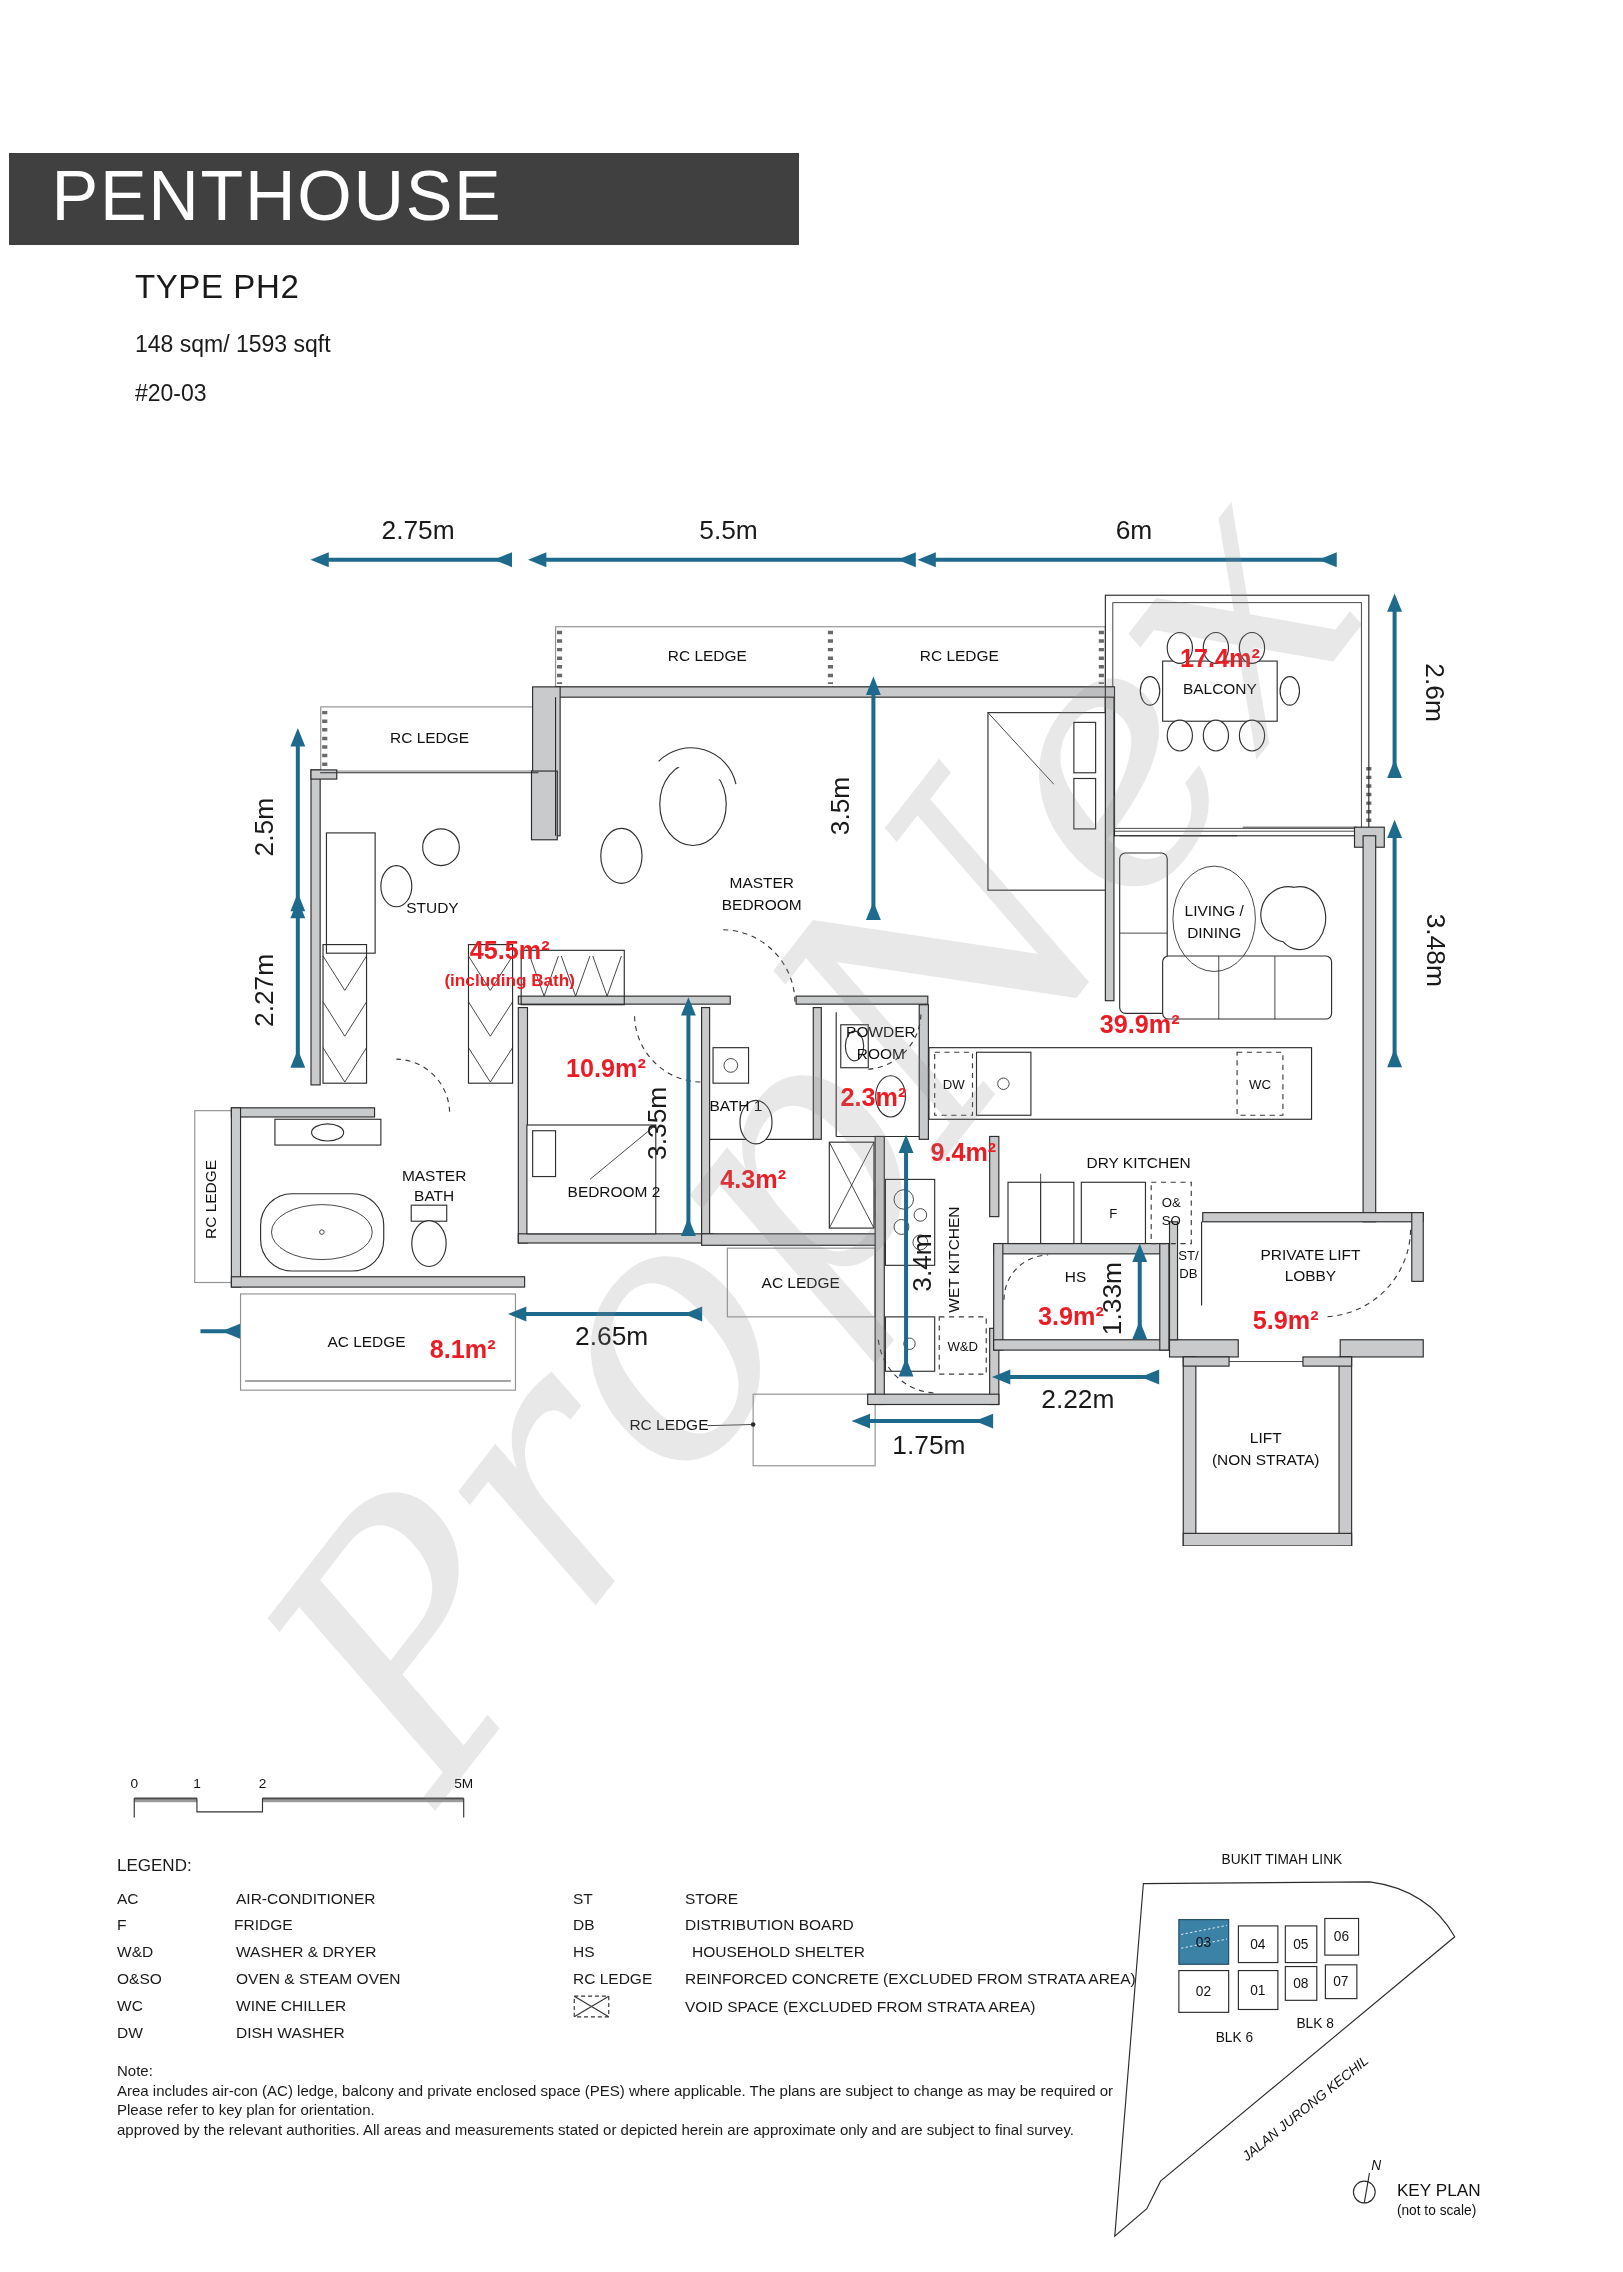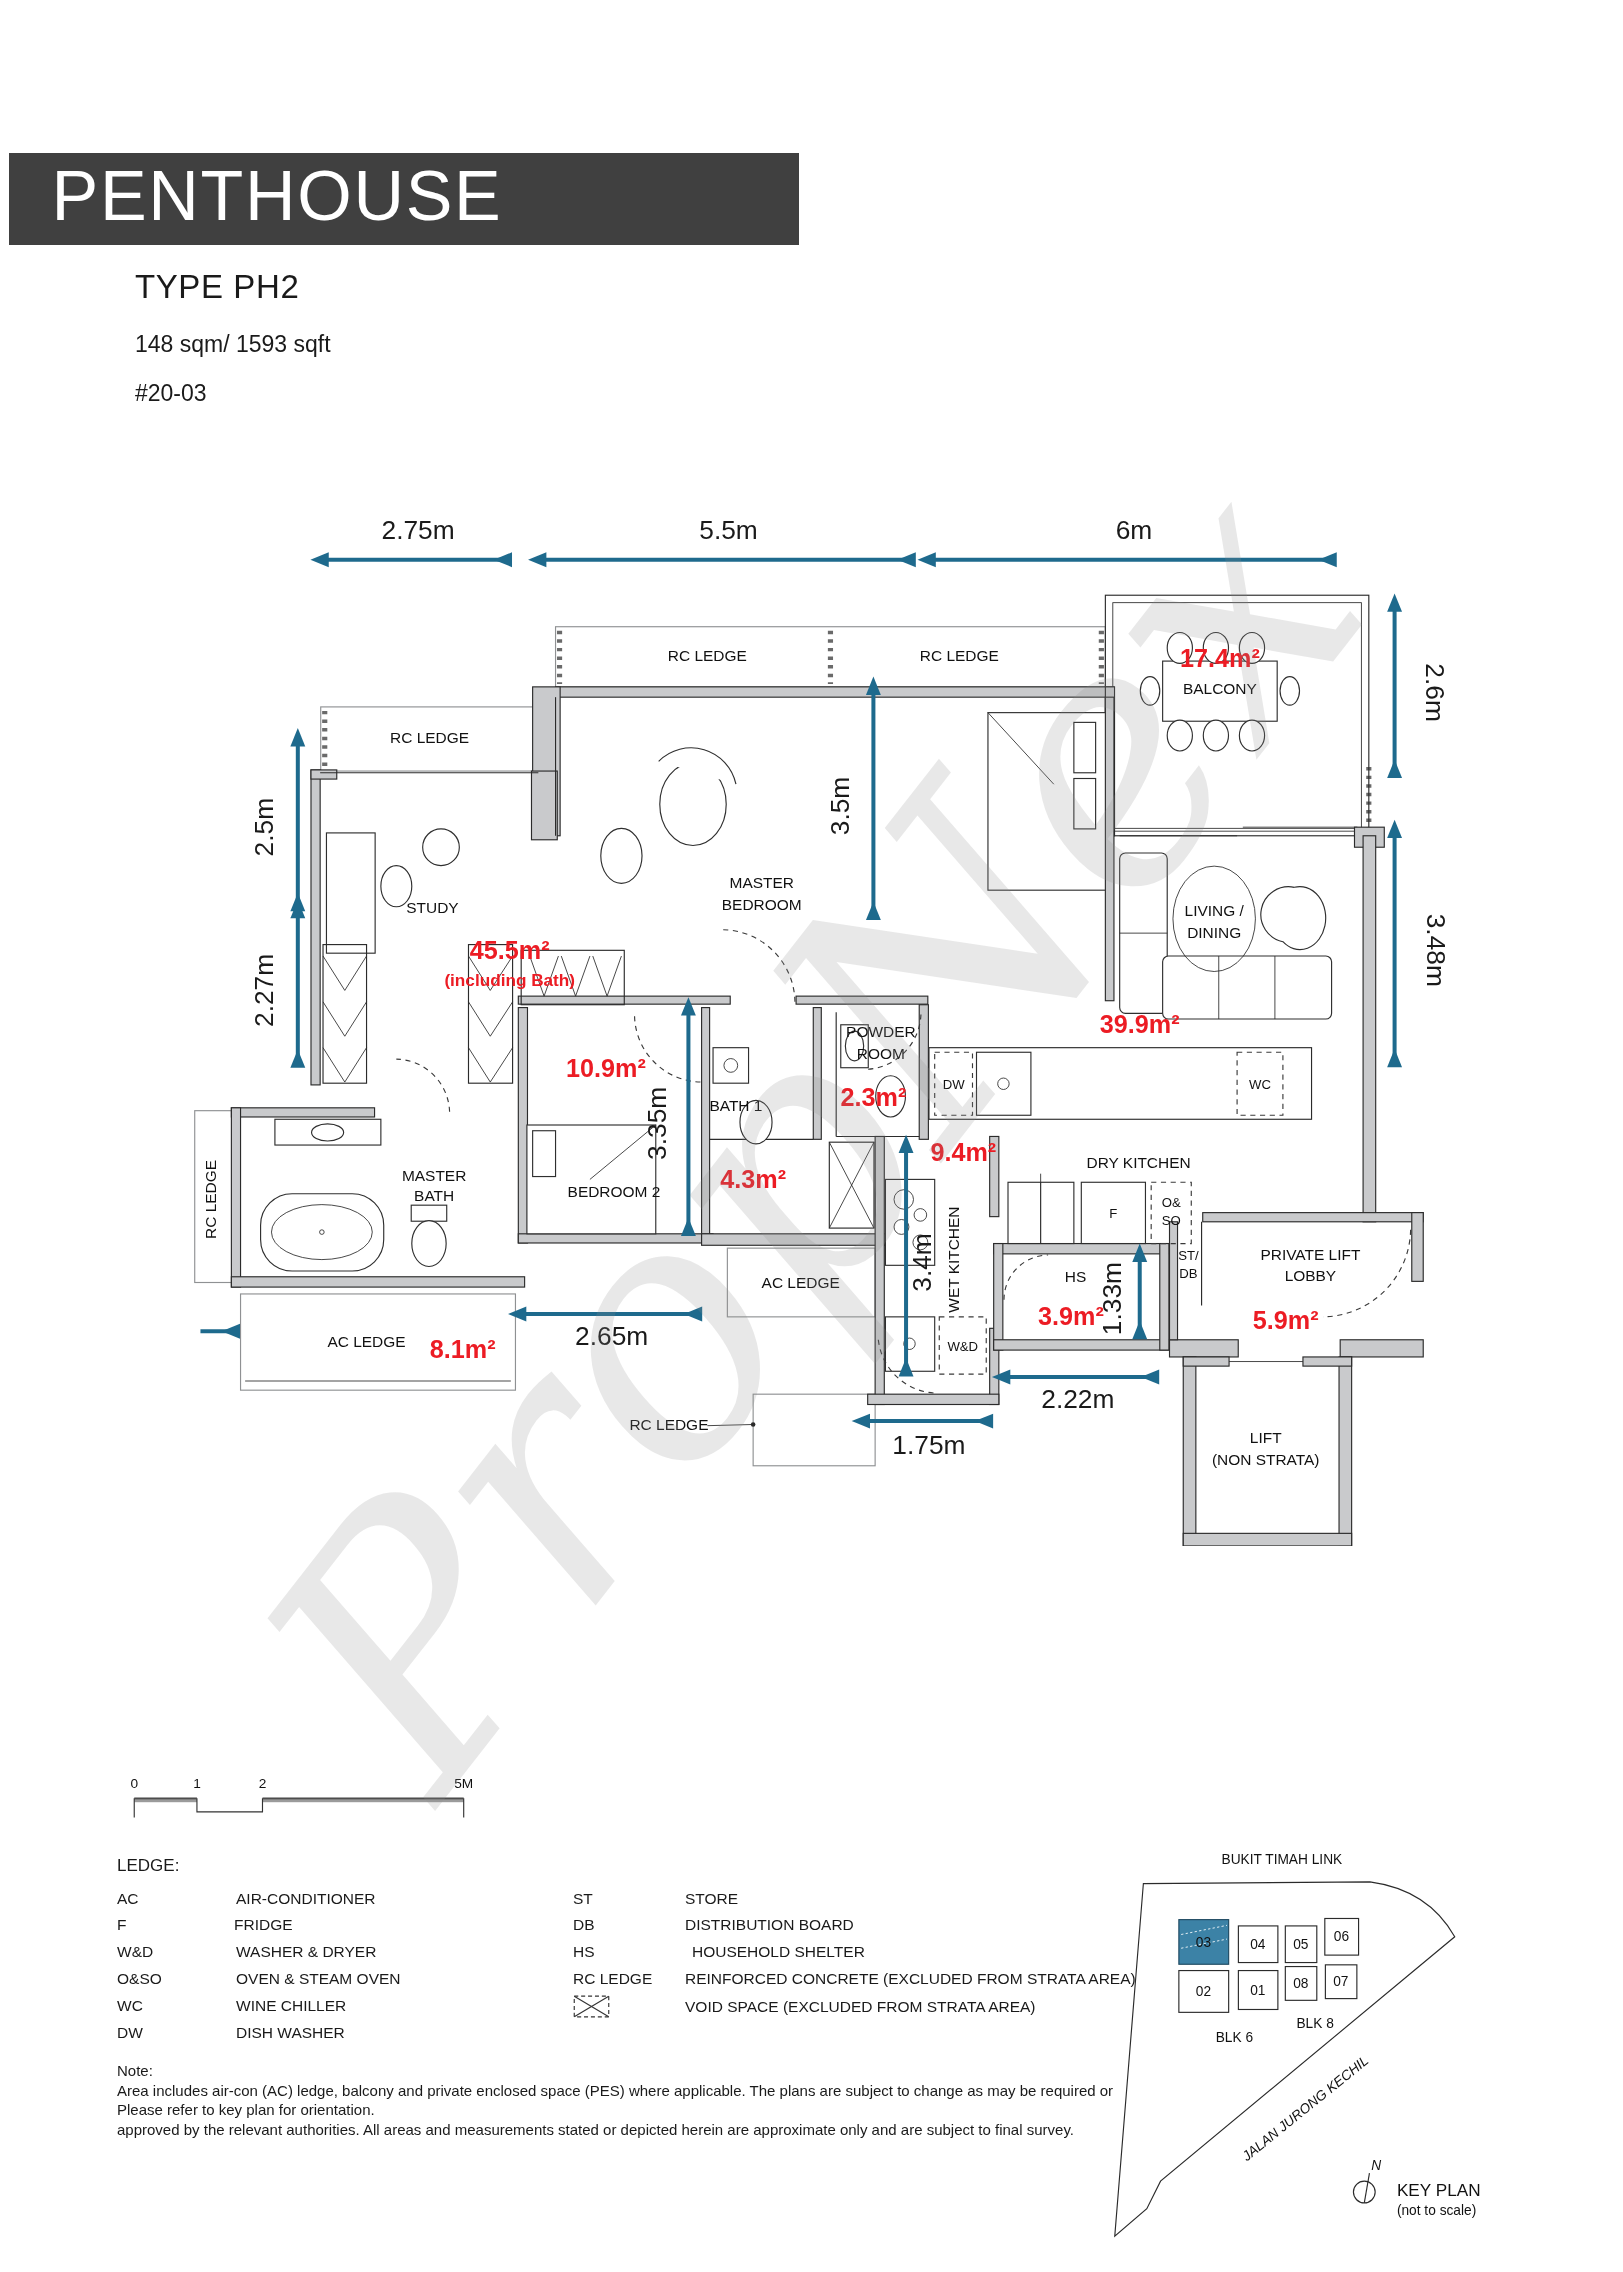--- a/index.html
+++ b/index.html
@@ -334,21 +334,21 @@
   <svg class="abs" style="left:115px;top:1772px;" width="401" height="57" viewBox="0 0 700 100">
     <text class="kp-label" x="32" y="28" text-anchor="middle">0</text>
     <text class="kp-label" x="142" y="28" text-anchor="middle">1</text>
     <text class="kp-label" x="257" y="28" text-anchor="middle">2</text>
     <text class="kp-label" x="610" y="28" text-anchor="middle">5M</text>
     <rect x="32" y="44" width="110" height="9" fill="#9b9b9b"></rect>
     <rect x="257" y="44" width="353" height="9" fill="#9b9b9b"></rect>
     <path d="M32,80 L32,47 L142,47 L142,70 L257,70 L257,47 L610,47 L610,80" fill="none" stroke="#333" stroke-width="2"></path>
   </svg>
 
-  <div class="abs leg-title" style="left:117px;top:1856px;">LEDGE:</div>
+  <div class="abs leg-title" style="left:117px;top:1856px;">LEGEND:</div>
   <div>
     <div class="leg-row" style="left:117px;top:1890px;"><span>AC</span><span class="abs" style="left:119px;">AIR-CONDITIONER</span></div>
     <div class="leg-row" style="left:117px;top:1916px;"><span>F</span><span class="abs" style="left:117px;">FRIDGE</span></div>
     <div class="leg-row" style="left:117px;top:1943px;"><span>W&amp;D</span><span class="abs" style="left:119px;">WASHER &amp; DRYER</span></div>
     <div class="leg-row" style="left:117px;top:1970px;"><span>O&amp;SO</span><span class="abs" style="left:119px;">OVEN &amp; STEAM OVEN</span></div>
     <div class="leg-row" style="left:117px;top:1997px;"><span>WC</span><span class="abs" style="left:119px;">WINE CHILLER</span></div>
     <div class="leg-row" style="left:117px;top:2024px;"><span>DW</span><span class="abs" style="left:119px;">DISH WASHER</span></div>
   </div>
   <div>
     <div class="leg-row" style="left:573px;top:1890px;"><span>ST</span><span class="abs" style="left:112px;">STORE</span></div>

